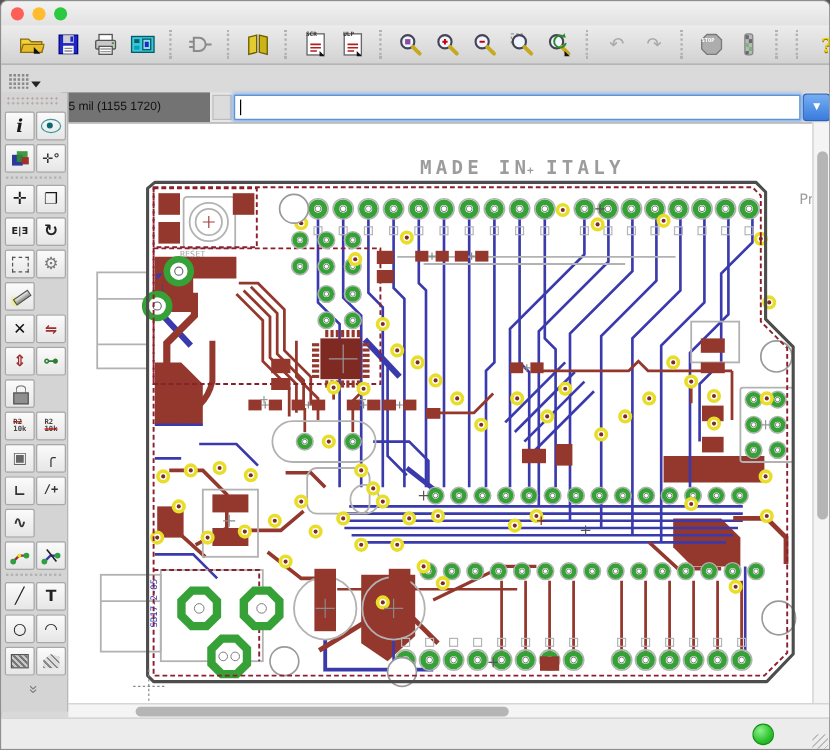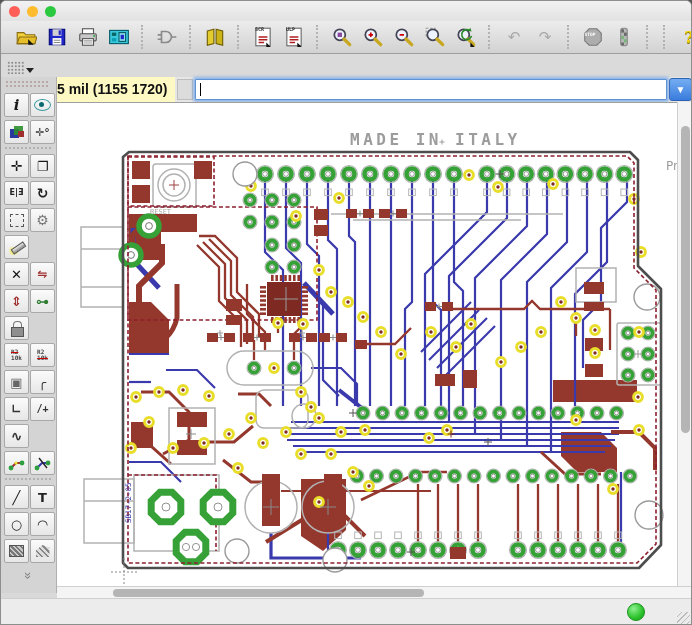--- a/index.html
+++ b/index.html
@@ -17,21 +17,21 @@
   .tinylabel{position:absolute;top:2px;left:5px;font:bold 5px "DejaVu Sans Mono",monospace;color:#333;letter-spacing:0;}
   .stoplabel{top:8px;left:4.5px;color:#fff;font-size:4.5px;}
   .grayglyph{font-size:15px;color:#a8a8a8;}
   
   .subbar{position:absolute;left:0;top:53px;width:100%;height:23px;background:#dadada;}
   .gridbtn{position:absolute;left:6px;top:3px;width:30px;height:17px;display:flex;align-items:flex-end;}
   .griddots{width:17px;height:13px;background-image:radial-gradient(#8a8a8a 1px,transparent 1.1px);background-size:3.5px 3.5px;}
   .gridarrow{width:0;height:0;border-left:4px solid transparent;border-right:4px solid transparent;border-top:5px solid #222;margin-left:2px;margin-bottom:1px;}
   
   .cmdbar{position:absolute;left:50px;top:76px;width:642px;height:25px;background:#e6e6e6;display:flex;align-items:center;}
-  .coords{width:118px;height:25px;line-height:25px;padding-left:6px;font-size:14px;color:#111;background:#fef9c3;white-space:nowrap;font-weight:bold;}
+  .coords{width:118px;height:25px;line-height:25px;padding-left:6px;font-size:10px;color:#111;background:#737373;white-space:nowrap;}
   .cmdsplit{width:14px;height:19px;background:#dcdcdc;border:1px solid #bdbdbd;margin:0 2px;}
   .cmdinput{position:relative;flex:1;height:19px;background:#fff;border:1px solid #5d94d6;
             box-shadow:0 0 3px 1.5px rgba(90,150,230,.65);border-radius:1px;}
   .caret{position:absolute;left:4px;top:2.5px;width:1px;height:13px;background:#000;}
   .cmddrop{width:21px;height:21px;background:linear-gradient(#74aef2,#3a7bdd);border:1px solid #2d62b5;border-radius:3px;
            display:flex;align-items:center;justify-content:center;margin-left:2px;margin-right:1px;}
   .cmddrop span{color:#fff;font-size:10px;line-height:10px;}
   
   .palette{position:absolute;left:0;top:76px;width:56px;height:516px;background:#d4d4d4;border-right:1px solid #b0b0b0;box-sizing:border-box;}
   .phandle{position:absolute;left:4px;top:3px;width:44px;height:8px;

